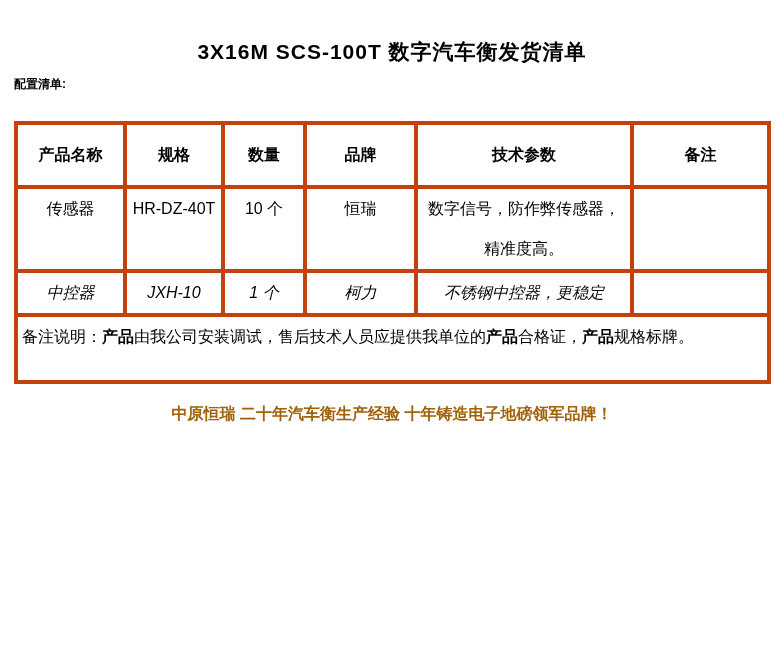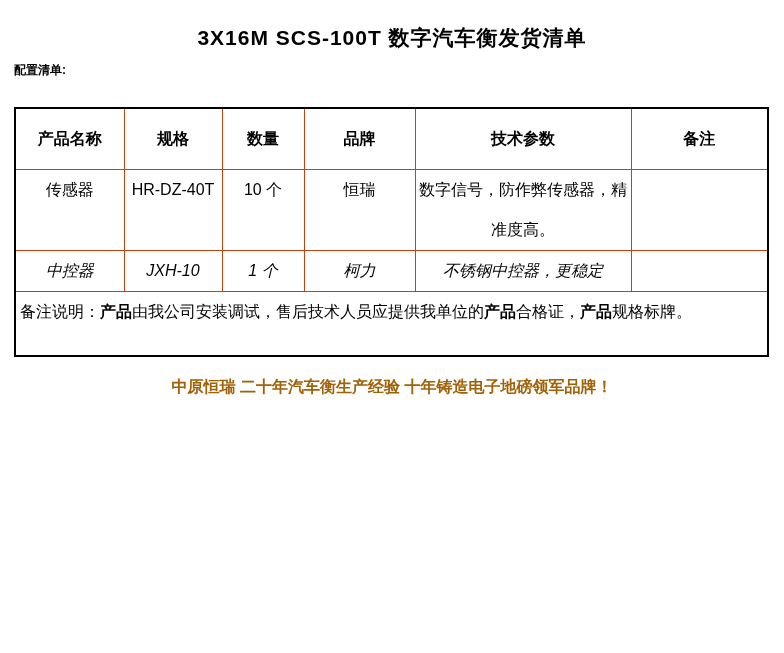--- a/index.html
+++ b/index.html
@@ -8,41 +8,41 @@
     background: #ffffff;
   }
   body {
     width: 784px;
     height: 653px;
     font-family: "Liberation Sans", sans-serif;
     color: #000000;
     overflow: hidden;
   }
   .doc-title {
-    padding-top: 24px;
+    padding-top: 38px;
     text-align: center;
     font-size: 21px;
     font-weight: bold;
     letter-spacing: 1px;
   }
   .subtitle {
     margin: 10px 0 0 14px;
     font-size: 12px;
     font-weight: bold;
   }
   table.spec-table {
     margin: 28px 0 0 14px;
     border-collapse: collapse;
     table-layout: fixed;
     width: 753px;
     border: 2px solid #000;
   }
   table.spec-table th,
   table.spec-table td {
-    border: 1px solid #c2410c;
+    border: 4px solid #c2410c;
     font-size: 16px;
     text-align: center;
     padding: 0 3px;
     overflow: hidden;
     word-break: break-all;
   }
   table.spec-table th {
     font-weight: bold;
     vertical-align: middle;
     height: 60px;

